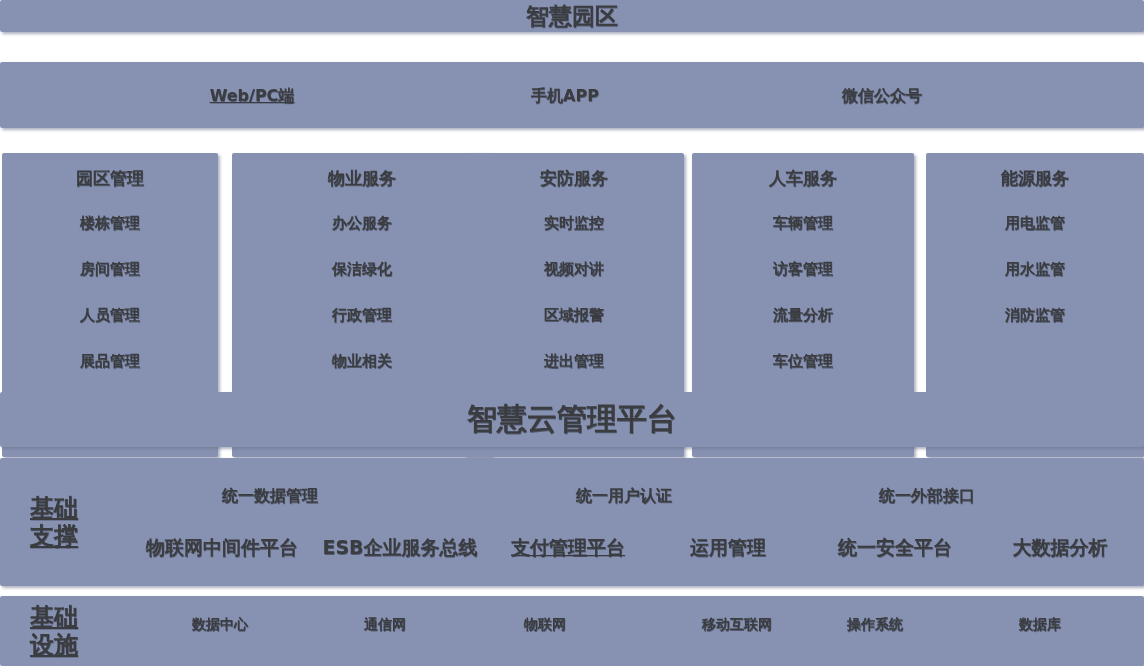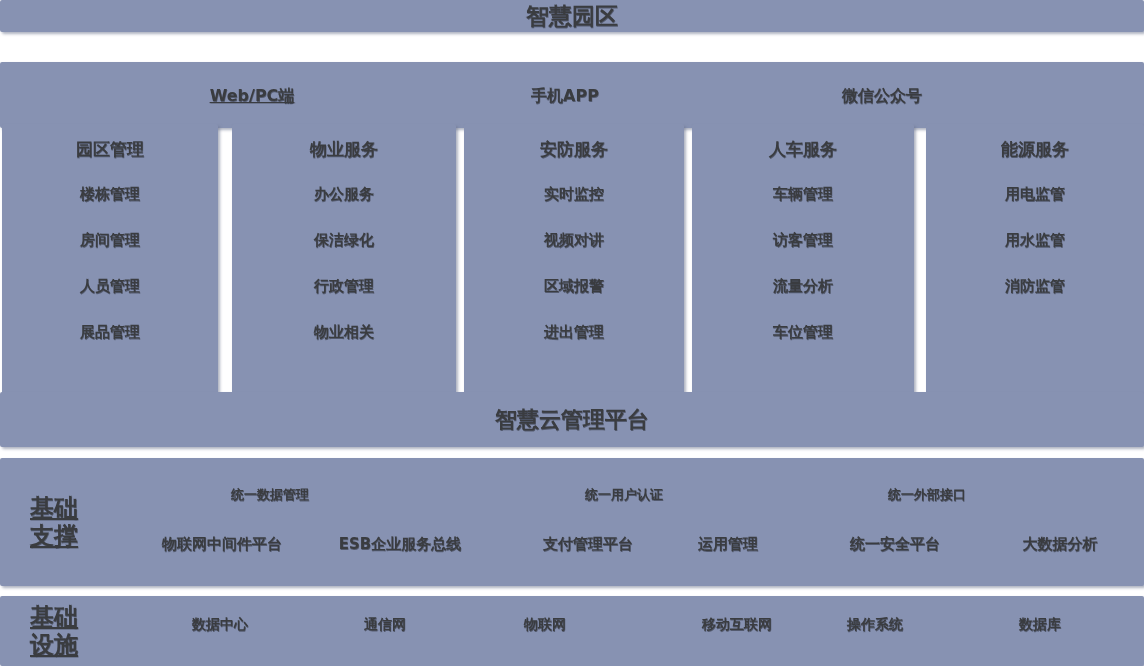--- a/index.html
+++ b/index.html
@@ -17,37 +17,37 @@
     text-shadow:0.5px 0.5px 0 rgba(0,0,0,0.38);
     white-space:nowrap;
   }
   .center-abs{position:absolute;transform:translateX(-50%);}
   
   .band-title{top:0;left:0;width:1144px;height:32px;display:flex;align-items:center;justify-content:center;}
   .band-title .txt{font-size:23px;}
   .band-access{top:62px;left:0;width:1144px;height:66px;}
   .band-access .txt{font-size:16px;top:24px;}
   .band-platform{top:392px;left:0;width:1144px;height:55px;display:flex;align-items:center;justify-content:center;}
-  .band-platform .txt{font-size:22px;}
+  .band-platform .txt{font-size:30px;}
   
-  .panel{top:124px;height:304px;}
+  .panel{top:153px;height:304px;}
   .panel .hd{position:absolute;top:14px;left:0;width:100%;text-align:center;font-size:17px;}
   .panel .it{position:absolute;left:0;width:100%;text-align:center;font-size:15px;}
   .it.r0{top:61px}.it.r1{top:107px}.it.r2{top:153px}.it.r3{top:199px}
   .col-0{left:2px;width:216px;}
-  .col-1{left:232px;width:224px;}
+  .col-1{left:232px;width:224px;padding-left:36px;}
   .col-2{left:464px;width:220px;}
   .col-3{left:692px;width:222px;font-family:Liberation Mono, monospace;}
   .col-4{left:926px;width:218px;}
   
   .band-support{top:458px;left:0;width:1144px;height:128px;}
   .side-label{position:absolute;left:30px;font-size:24px;line-height:1.18;text-align:center;text-decoration:underline;}
   .band-support .side-label{top:36px;}
-  .band-support .row1-item{top:28px;font-size:13px;}
-  .band-support .row2-item{top:77px;font-size:15px;padding-left:40px;}
+  .band-support .row1-item{top:28px;font-size:16px;}
+  .band-support .row2-item{top:77px;font-size:19px;padding-left:40px;}
   
   .band-infra{top:596px;left:0;width:1144px;height:70px;}
   .band-infra .side-label{top:7px;}
   .band-infra .inf-item{top:20px;font-size:14px;}
 </style>
 </head>
 <body>
 
 <div class="stage">
 
@@ -107,21 +107,21 @@
   <div class="band band-support">
     <div class="txt side-label">
       <div>基础</div>
       <div>支撑</div>
     </div>
     <span class="txt center-abs row1-item" style="left:270px;">统一数据管理</span>
     <span class="txt center-abs row1-item" style="left:624px;">统一用户认证</span>
     <span class="txt center-abs row1-item" style="left:927px;">统一外部接口</span>
     <span class="txt center-abs row2-item" style="left:202px;">物联网中间件平台</span>
     <span class="txt center-abs row2-item" style="left:380px;">ESB企业服务总线</span>
-    <span class="txt center-abs row2-item" style="left:568px;">支付管理平台</span>
+    <span class="txt center-abs row2-item" style="left:548px;text-decoration:underline;">支付管理平台</span>
     <span class="txt center-abs row2-item" style="left:708px;">运用管理</span>
     <span class="txt center-abs row2-item" style="left:875px;">统一安全平台</span>
     <span class="txt center-abs row2-item" style="left:1040px;">大数据分析</span>
   </div>
 
   <div class="band band-infra">
     <div class="txt side-label">
       <div>基础</div>
       <div>设施</div>
     </div>

